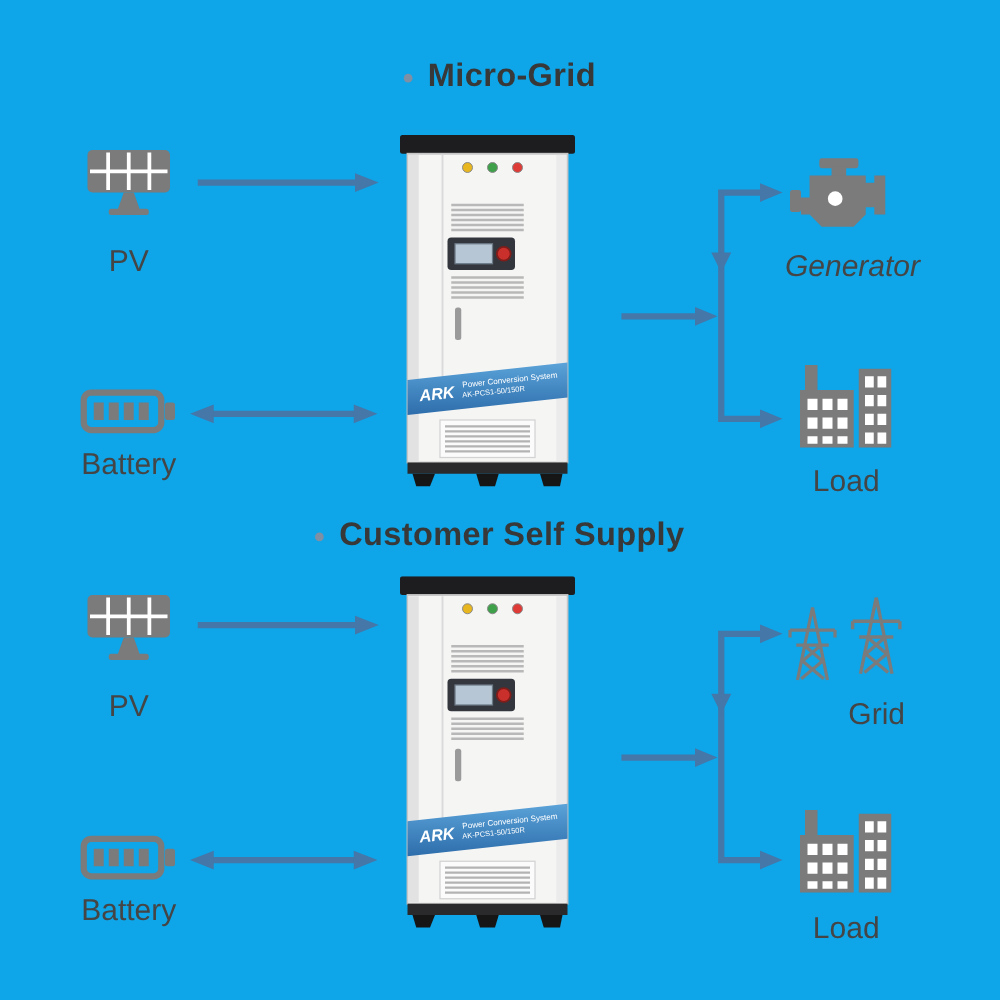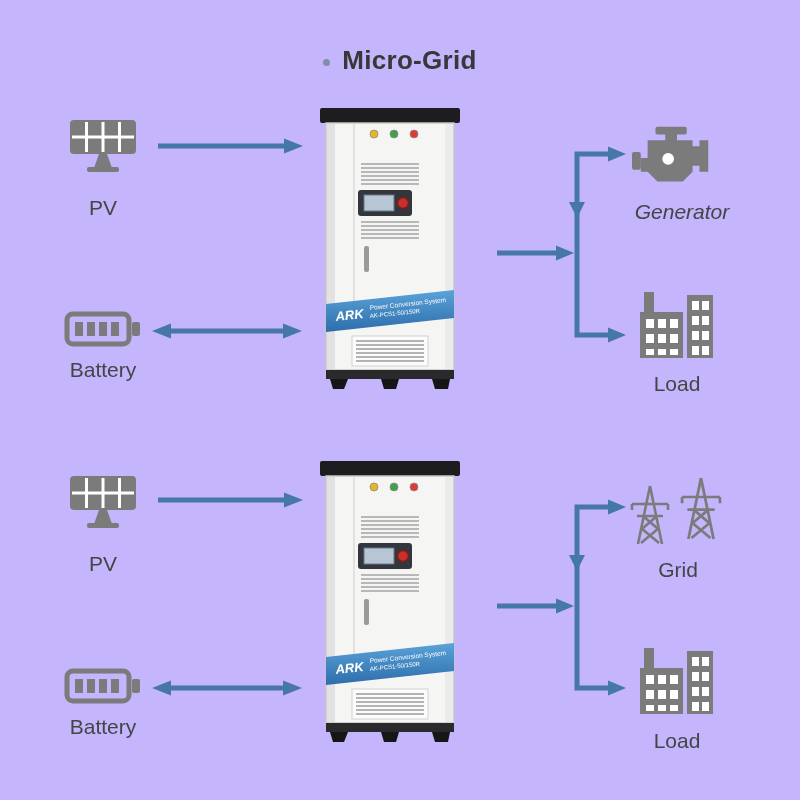--- a/index.html
+++ b/index.html
@@ -1,21 +1,21 @@
 <!DOCTYPE html>
 <html><head>
 <meta charset="utf-8">
 <style>
   html,body{margin:0;padding:0;background:#ffffff;}
   body{width:800px;height:800px;font-family:"Liberation Sans",sans-serif;color:#3a3a3a;}
-  .stage{position:relative;width:800px;height:800px;background:#c4b5fd;overflow:hidden;}
+  .stage{position:relative;width:800px;height:800px;background:#0ea5e9;overflow:hidden;}
   .abs{position:absolute;}
   .section-title{position:absolute;left:0;width:800px;text-align:center;font-size:26px;font-weight:bold;color:#383838;letter-spacing:0.3px;}
   .section-title .bullet{display:inline-block;width:7px;height:7px;border-radius:50%;background:#7f8fa4;margin-right:12px;vertical-align:middle;}
-  .node-label{position:absolute;text-align:center;font-size:21px;color:#454545;}
+  .node-label{position:absolute;text-align:center;font-size:24px;color:#454545;}
   svg{display:block;}
   svg text{font-family:"Liberation Sans",sans-serif;}
 </style>
 </head>
 <body>
 
 <div class="stage">
 
   <div class="section-title" style="top:45px;">
     <span class="bullet"></span><span>Micro-Grid</span>
@@ -145,20 +145,23 @@
       <rect x="56" y="26" width="7" height="9"></rect>
         <rect x="66" y="26" width="7" height="9"></rect>
       <rect x="56" y="41" width="7" height="9"></rect>
         <rect x="66" y="41" width="7" height="9"></rect>
       <rect x="56" y="56" width="7" height="9"></rect>
         <rect x="66" y="56" width="7" height="9"></rect>
     </g>
   </svg>
   <div class="node-label" style="left:615px;top:372px;width:124px;">Load</div>
 
+  <div class="section-title" style="top:412px;">
+    <span class="bullet"></span><span>Customer Self Supply</span>
+  </div>
 
   <svg class="abs" style="left:66px;top:474px;" width="74" height="56" viewBox="0 0 74 56">
     <rect x="4" y="2" width="66" height="34" rx="4" fill="#7b7b7b"></rect>
     <g stroke="#ffffff" stroke-width="3">
       <line x1="20.5" y1="4" x2="20.5" y2="34"></line>
       <line x1="37" y1="4" x2="37" y2="34"></line>
       <line x1="53.5" y1="4" x2="53.5" y2="34"></line>
       <line x1="6" y1="19" x2="68" y2="19"></line>
     </g>
     <polygon points="33,36 41,36 46,50 28,50" fill="#7b7b7b"></polygon>
@@ -252,21 +255,21 @@
   <svg class="abs" style="left:630px;top:474px;" width="92" height="72" viewBox="0 0 92 72">
     <g stroke="#7b7b7b" stroke-width="2.6" fill="none">
       <g transform="translate(0,10)">
         <path d="M20 2 L8 60 M20 2 L32 60 M2 20 H38 M2 20 V26 M38 20 V26 M7 32 H33 M13 32 L27 44 M27 32 L13 44 M11 44 L29 59 M29 44 L11 59"></path>
       </g>
       <g transform="translate(50,2) scale(1.05)">
         <path d="M20 2 L8 60 M20 2 L32 60 M2 20 H38 M2 20 V26 M38 20 V26 M7 32 H33 M13 32 L27 44 M27 32 L13 44 M11 44 L29 59 M29 44 L11 59"></path>
       </g>
     </g>
   </svg>
-  <div class="node-label" style="left:612px;top:558px;width:132px;">Grid</div>
+  <div class="node-label" style="left:592px;top:558px;width:132px;text-align:right;">Grid</div>
 
   <svg class="abs" style="left:636px;top:646px;" width="82" height="72" viewBox="0 0 82 72">
     <rect x="8" y="2" width="10" height="22" fill="#7b7b7b"></rect>
     <rect x="4" y="22" width="43" height="46" fill="#7b7b7b"></rect>
     <rect x="51" y="5" width="26" height="63" fill="#7b7b7b"></rect>
     <g fill="#ffffff">
       <rect x="10" y="29" width="8" height="9"></rect>
         <rect x="22" y="29" width="8" height="9"></rect>
         <rect x="34" y="29" width="8" height="9"></rect>
       <rect x="10" y="44" width="8" height="9"></rect>

